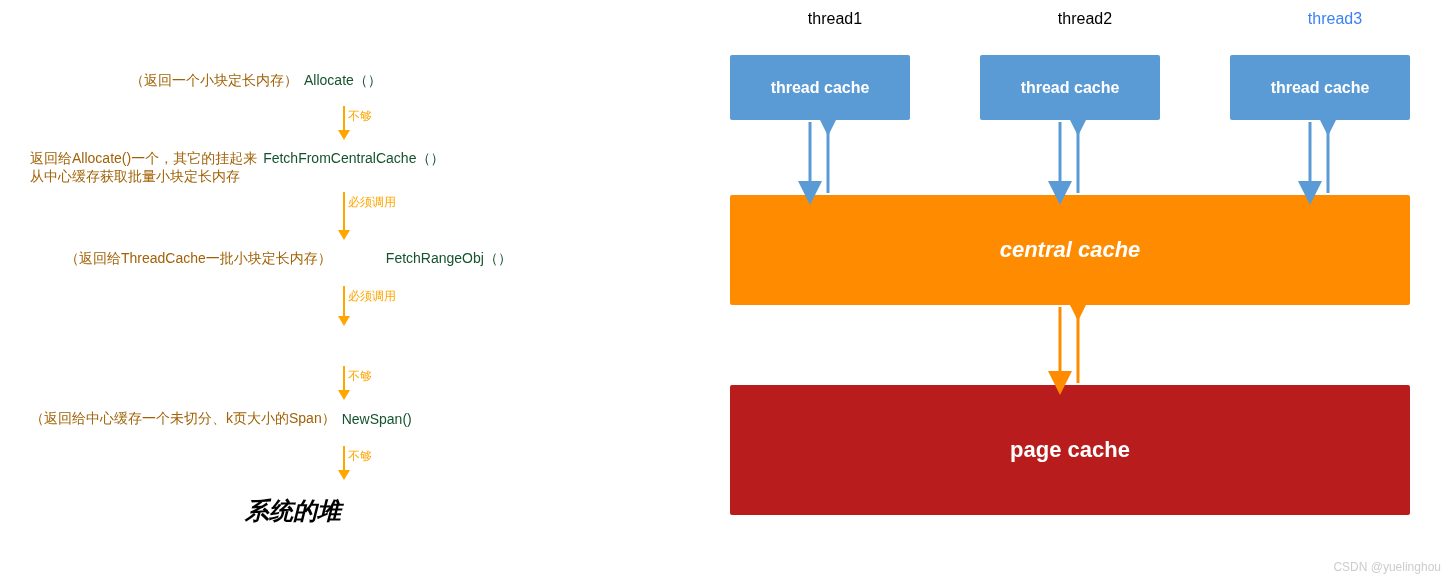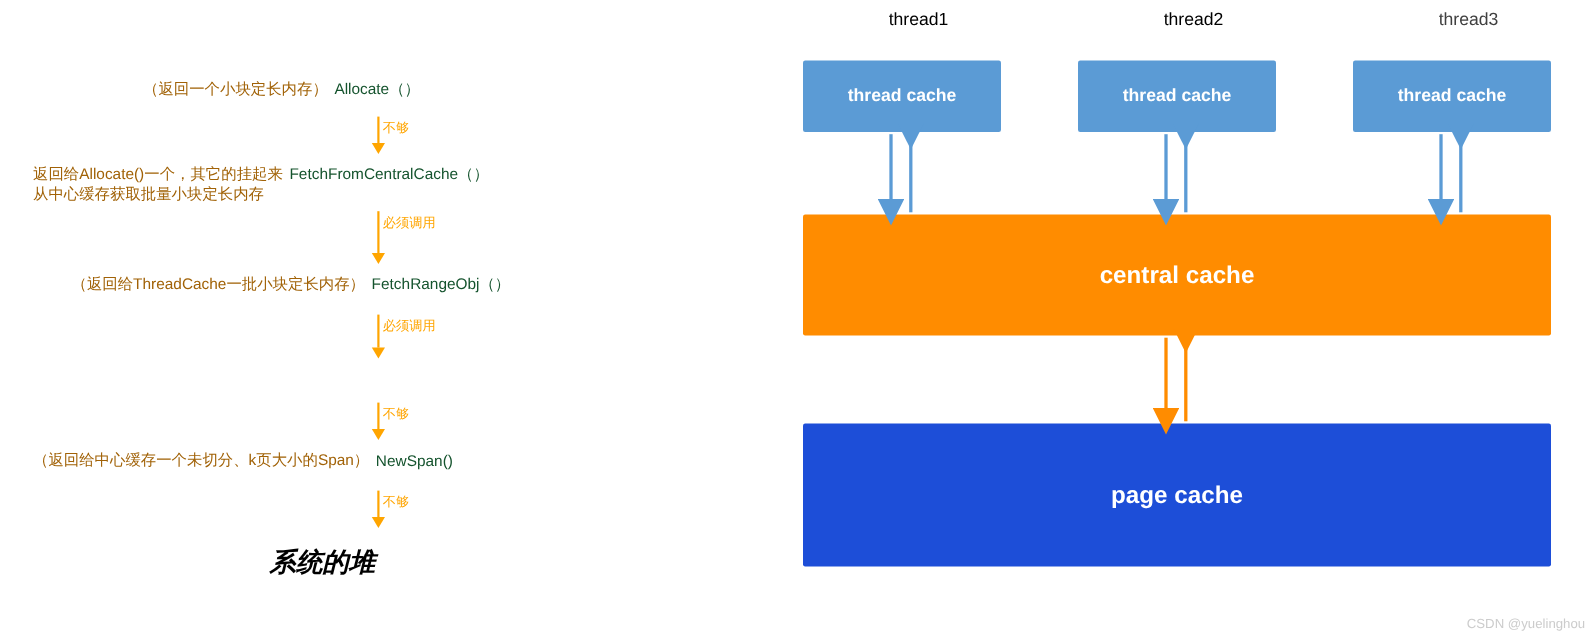--- a/index.html
+++ b/index.html
@@ -64,21 +64,21 @@
       font-size: 22px;
       font-weight: bold;
       display: flex;
       align-items: center;
       justify-content: center;
       border-radius: 2px;
     }
 
     .page-cache-box {
       position: absolute;
-      background: #1d4ed8;
+      background: #b91c1c;
       color: #ffffff;
       font-size: 22px;
       font-weight: bold;
       display: flex;
       align-items: center;
       justify-content: center;
       border-radius: 2px;
     }
 
     
@@ -126,21 +126,21 @@
         <span class="flow-label">从中心缓存获取批量小块定长内存</span>
       </div>
     </div>
 
     <div style="position:absolute; top:192px; left:338px; display:flex; flex-direction:column; align-items:center;">
       <div style="width:2px; height:38px; background:#FFA500;"></div>
       <div style="width:0;height:0;border-left:6px solid transparent;border-right:6px solid transparent;border-top:10px solid #FFA500;"></div>
       <span style="position:absolute; left:10px; top:2px; font-size:12px; color:#FFA500; white-space:nowrap;">必须调用</span>
     </div>
 
-    <div style="position:absolute; top:250px; left:65px; display:flex; align-items:center;">
+    <div style="position:absolute; top:250px; left:65px; display:flex; align-items:center;gap:48px;">
       <span class="flow-label">（返回给ThreadCache一批小块定长内存）</span>
       <span class="flow-func">FetchRangeObj（）</span>
     </div>
 
     <div style="position:absolute; top:286px; left:338px; display:flex; flex-direction:column; align-items:center;">
       <div style="width:2px; height:30px; background:#FFA500;"></div>
       <div style="width:0;height:0;border-left:6px solid transparent;border-right:6px solid transparent;border-top:10px solid #FFA500;"></div>
       <span style="position:absolute; left:10px; top:2px; font-size:12px; color:#FFA500; white-space:nowrap;">必须调用</span>
     </div>
 
@@ -165,27 +165,27 @@
     <div style="position:absolute; top:495px; left:245px;font-style:italic;">
       <span style="font-size:24px; font-weight:bold; color:#000;">系统的堆</span>
     </div>
 
   </div>
 
   <div class="right-diagram" style="position:relative;">
 
     <div style="position:absolute; top:10px; left:55px; width:120px; text-align:center; font-size:16px; color:#000;">thread1</div>
     <div style="position:absolute; top:10px; left:305px; width:120px; text-align:center; font-size:16px; color:#000;">thread2</div>
-    <div style="position:absolute; top:10px; left:555px; width:120px; text-align:center; font-size:16px; color:#404040;">thread3</div>
+    <div style="position:absolute; top:10px; left:555px; width:120px; text-align:center; font-size:16px; color:#3b82f6;">thread3</div>
 
     <div class="thread-cache-box" style="left:10px; top:55px; width:180px; height:65px;">thread cache</div>
     <div class="thread-cache-box" style="left:260px; top:55px; width:180px; height:65px;">thread cache</div>
     <div class="thread-cache-box" style="left:510px; top:55px; width:180px; height:65px;">thread cache</div>
 
-    <div class="central-cache-box" style="left:10px; top:195px; width:680px; height:110px;">central cache</div>
+    <div class="central-cache-box" style="left:10px; top:195px; width:680px; height:110px;font-style:italic;">central cache</div>
 
     <div class="page-cache-box" style="left:10px; top:385px; width:680px; height:130px;">page cache</div>
 
     <svg class="right-svg" xmlns="http://www.w3.org/2000/svg">
       <defs>
         <marker id="arrowBlueDown" markerWidth="8" markerHeight="8" refX="4" refY="4" orient="auto">
           <path d="M0,0 L8,4 L0,8 Z" fill="#5b9bd5"></path>
         </marker>
         <marker id="arrowBlueUp" markerWidth="8" markerHeight="8" refX="4" refY="4" orient="auto">
           <path d="M8,0 L0,4 L8,8 Z" fill="#5b9bd5"></path>

